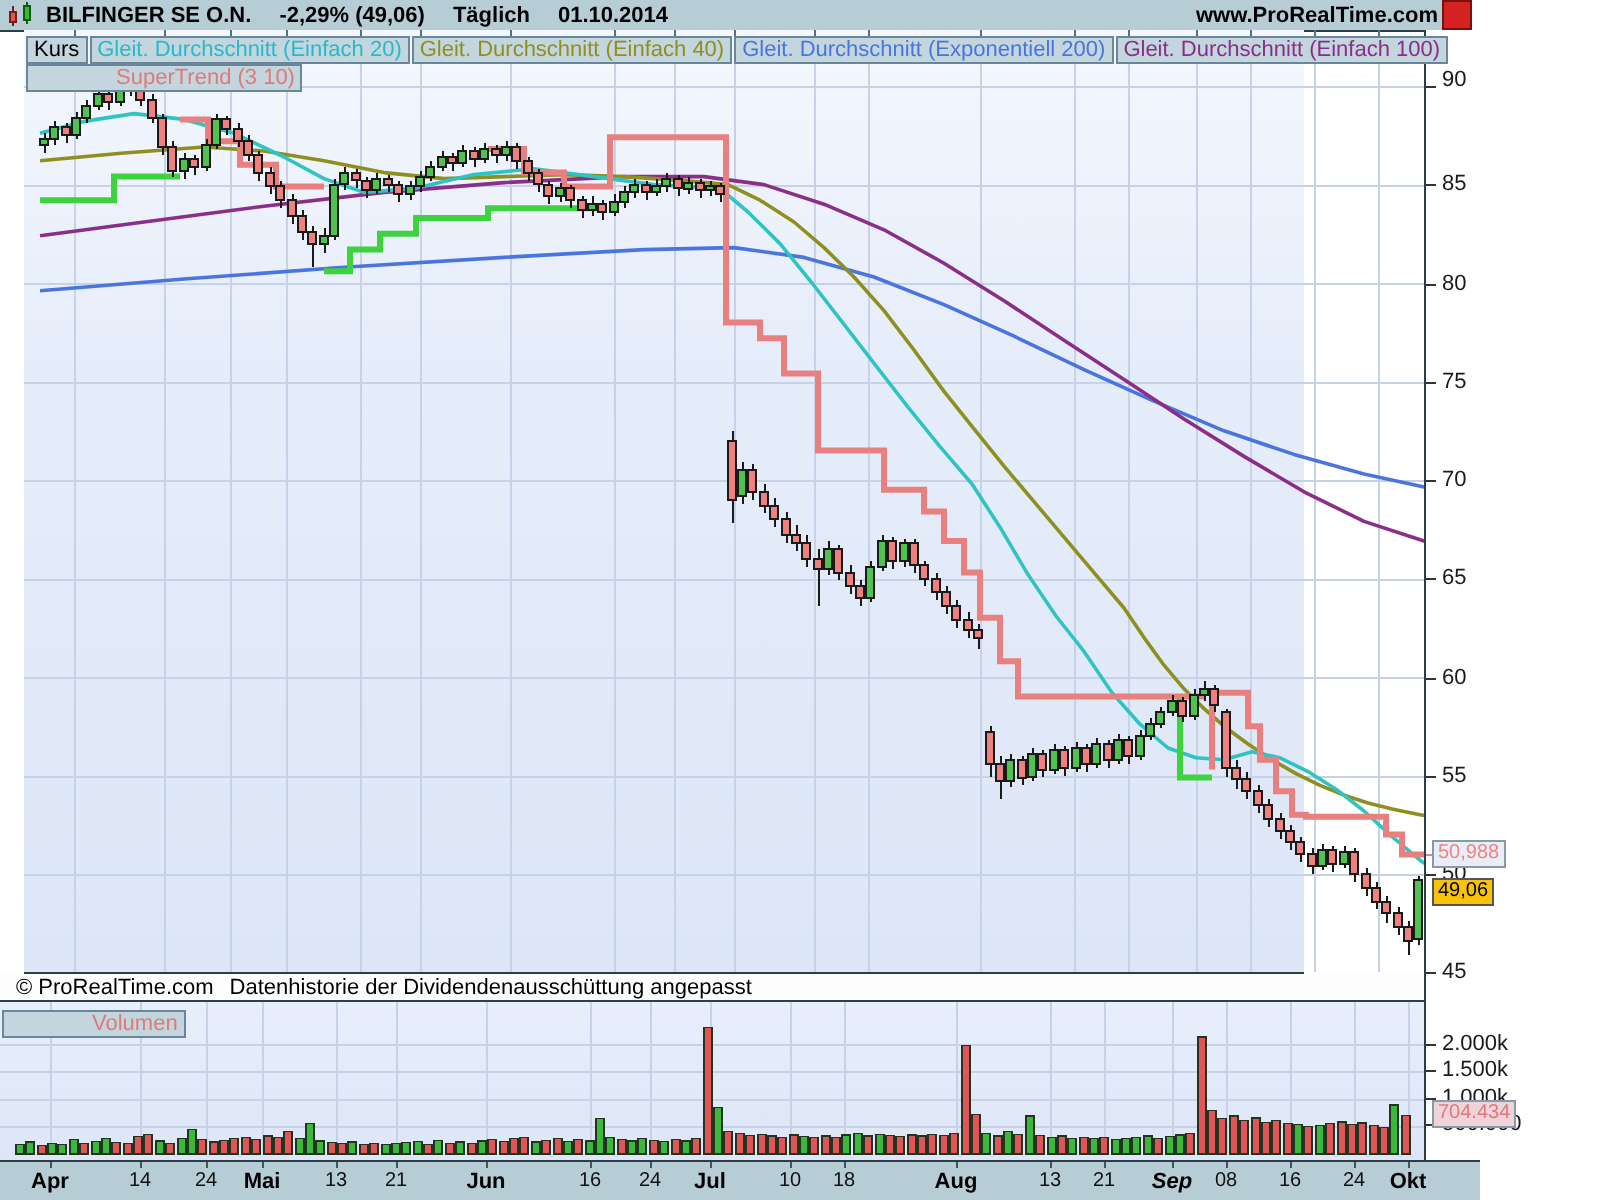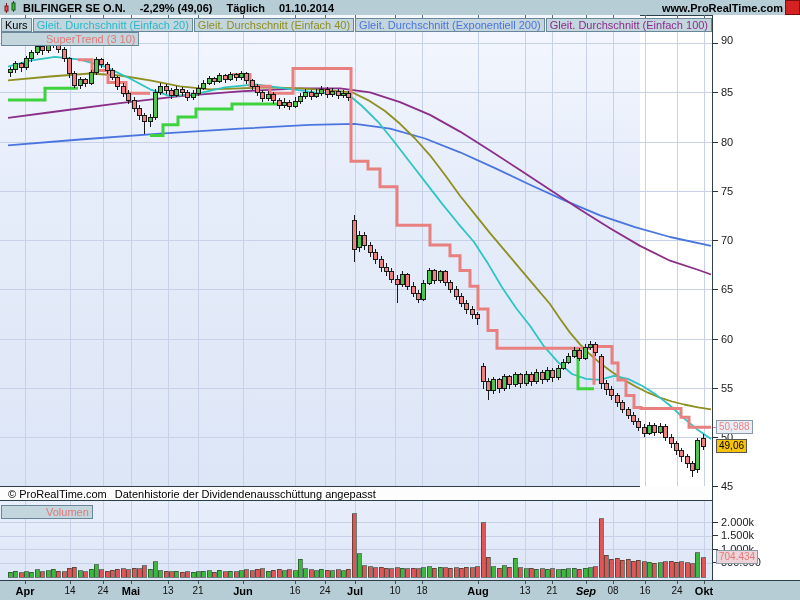--- a/index.html
+++ b/index.html
@@ -1,29 +1,29 @@
 <!DOCTYPE html>
 <html><head>
 <meta charset="utf-8">
 <style>
   html,body{margin:0;padding:0;background:#fff;}
   #page{position:relative;width:800px;height:600px;overflow:hidden;
         font-family:"Liberation Sans",sans-serif;background:#fff;}
 
   
-  .titlebar{position:absolute;left:0;top:0;width:800px;height:15px;
+  .titlebar{position:absolute;left:0;top:0;width:736px;height:15px;
             background:#b7cdd6;border-bottom:1px solid #2c3e48;
             display:flex;align-items:center;font-size:11px;font-weight:bold;color:#000;}
   .candle-icon{display:inline-block;width:16px;height:13px;margin:0 4px 0 3px;}
   .t-seg{margin-right:14px;white-space:nowrap;}
   .t-site{margin-left:auto;margin-right:2px;}
   .t-red{width:13px;height:13px;background:#d42222;border:1px solid #7a0f0f;margin-right:0;}
 
   
-  .chart-area{position:absolute;left:0;top:15px;width:640px;height:471px;
+  .chart-area{position:absolute;left:12px;top:15px;width:640px;height:471px;
               background:linear-gradient(180deg,#f4f7fe 0%,#e6edfa 35%,#dde6f7 100%);
               border-bottom:1px solid #2c3e48;}
   .chart-area svg,.volume-area svg{position:absolute;left:0;top:0;}
 
   .ind-row{position:absolute;left:1px;white-space:nowrap;z-index:5;}
   .row1{top:0;}
   .row2{top:14px;}
   .ind-box{display:inline-block;font-size:11px;line-height:12px;padding:0 3px;
            background:#c3d5dd;border:1px solid #69879a;margin-right:1px;color:#000;}
   .st-text{color:#e07a7a;padding-left:44px;}
@@ -44,21 +44,21 @@
             border-left:1px solid #2c3e48;font-size:11px;color:#1a1a1a;}
   .axis-label{position:absolute;left:8px;height:12px;line-height:12px;}
   .axis-dash{position:absolute;left:0;width:5px;height:1px;background:#333;}
   .tag{position:absolute;left:3px;height:12px;line-height:12px;font-size:10px;
        padding:0 2px;border:1px solid #8899aa;z-index:6;white-space:nowrap;}
   .tag-st{background:#e8edf6;color:#ee8585;}
   .tag-last{background:#f7c20a;color:#000;border-color:#555;}
   .tag-vol{background:#eed4d8;color:#e07a7a;}
 
   
-  .date-bar{position:absolute;left:0;top:580px;width:800px;height:20px;background:#b7cdd6;
+  .date-bar{position:absolute;left:0;top:580px;width:740px;height:20px;background:#b7cdd6;
             border-top:1px solid #2c3e48;z-index:7;}
   .date-label{position:absolute;top:4px;width:34px;text-align:center;font-size:10px;color:#111;}
   .date-label.bold{font-weight:bold;font-size:11px;color:#000;}
   .date-tick{position:absolute;top:0;width:1px;height:3px;background:#41555f;}
 </style>
 </head>
 <body>
 
 <div id="page">
 

